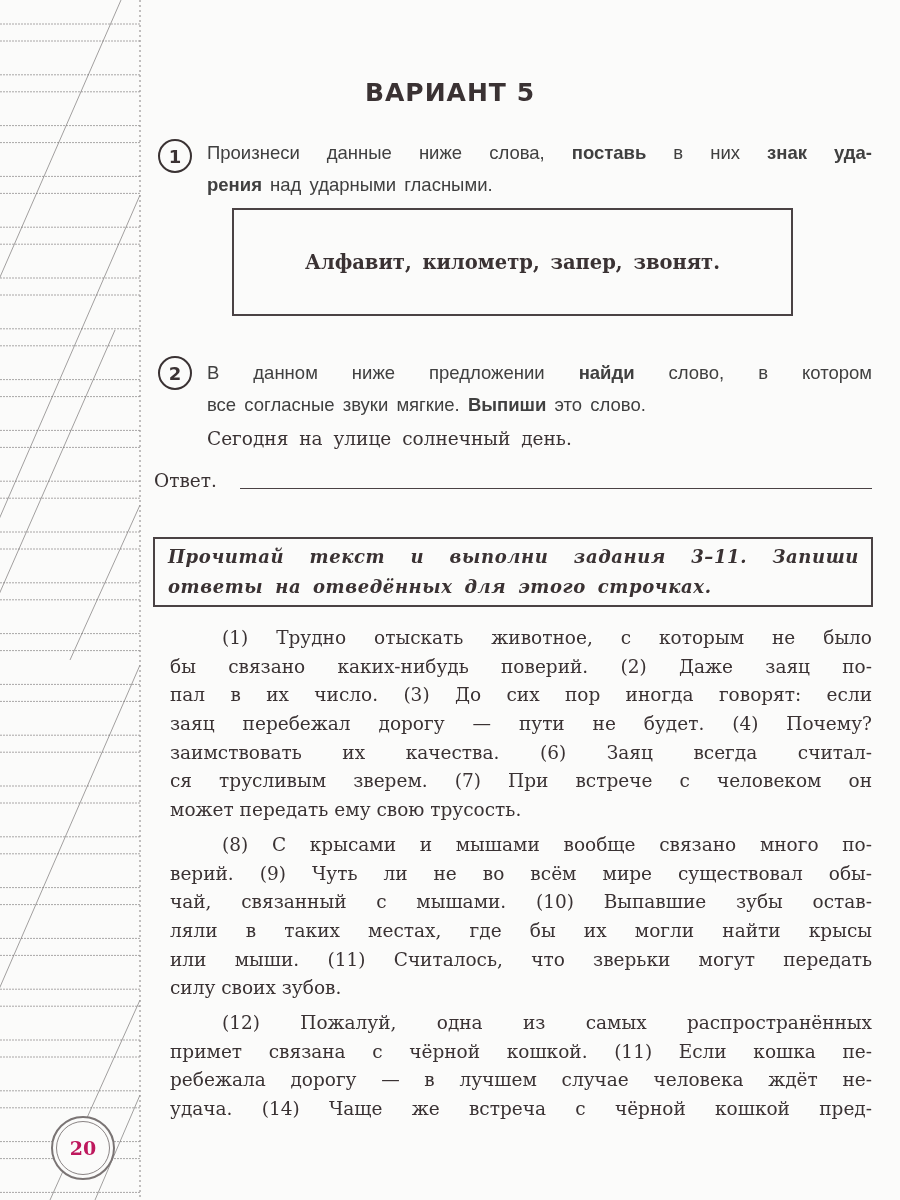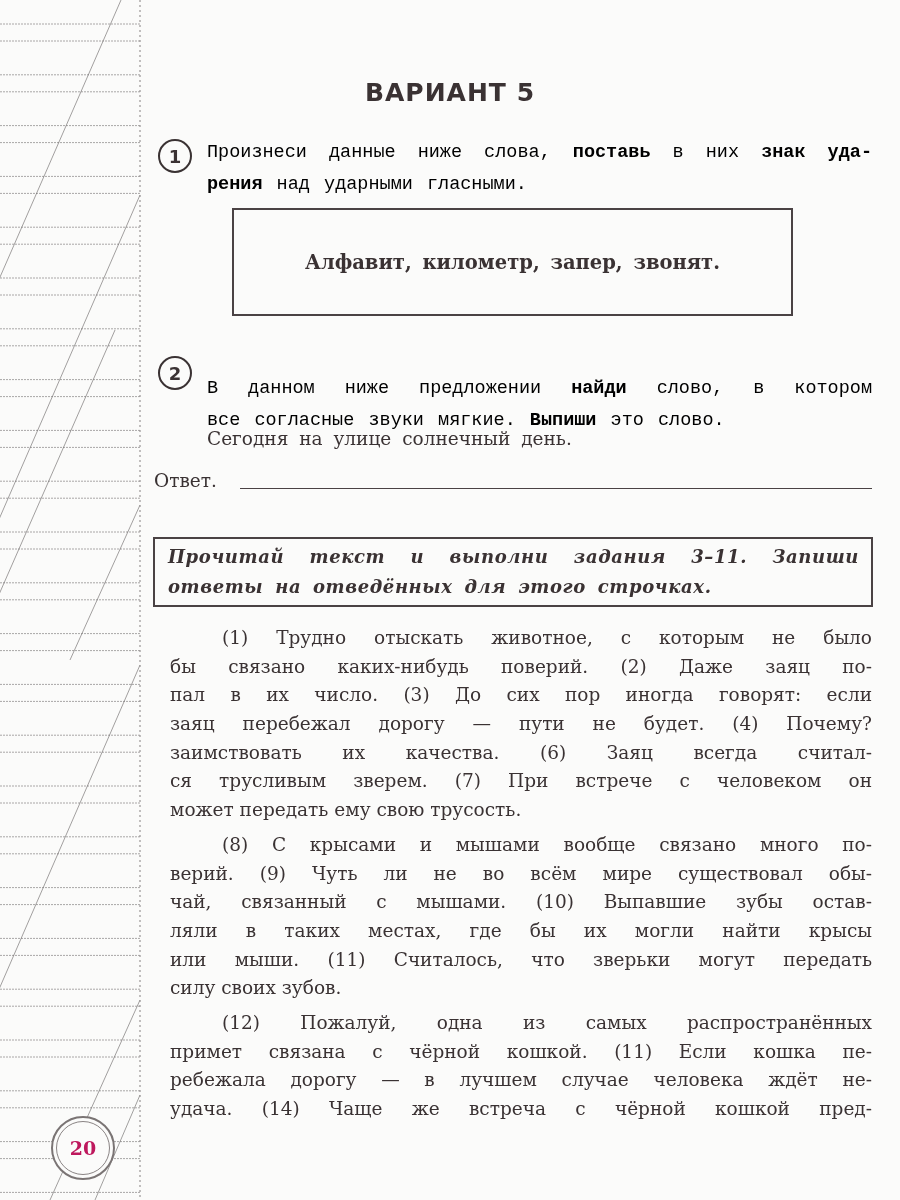--- a/index.html
+++ b/index.html
@@ -24,22 +24,22 @@
     font-family: "DejaVu Sans", sans-serif; font-weight: bold; font-size: 25px; letter-spacing: 1px;
     color: #3a3233;
   }
   .task-num {
     position: absolute; width: 34px; height: 34px; border: 2.5px solid #3a3233; border-radius: 50%;
     box-sizing: border-box; display: flex; align-items: center; justify-content: center;
     font-family: "DejaVu Sans", sans-serif; font-weight: bold; font-size: 18px;
   }
   .task-text {
     position: absolute; left: 207px; width: 665px;
-    font-family: Liberation Mono, monospace; font-size: 18.5px; line-height: 32px;
-    text-align: justify; word-spacing: 3px; color: #000000;
+    font-family: Liberation Sans, sans-serif; font-size: 18.5px; line-height: 32px;
+    text-align: justify; word-spacing: 3px; color: #404040;
   }
   .task-text b { font-weight: bold; }
   .words-box {
     position: absolute; left: 232px; top: 208px; width: 561px; height: 108px;
     border: 2px solid #4a4244; box-sizing: border-box;
     display: flex; align-items: center; justify-content: center;
     font-family: "DejaVu Serif", serif; font-weight: bold; font-size: 19.5px; word-spacing: 4px;
   }
   .sentence {
     position: absolute; left: 207px; top: 428px;
@@ -152,21 +152,21 @@
     <b>рения</b><span> над ударными гласными.</span>
   </div>
 </div>
 <div class="words-box">
   <span>Алфавит, километр, запер, звонят.</span>
 </div>
 
 <div class="task-num" style="left:158px; top:356px;">
   <span>2</span>
 </div>
-<div class="task-text" style="top:373px;">
+<div class="task-text" style="top:357px;">
   <div style="text-align:justify; text-align-last:justify; white-space:nowrap;">
     <span>В данном ниже предложении </span><b>найди</b><span> слово, в котором</span>
   </div>
   <div>
     <span>все согласные звуки мягкие. </span><b>Выпиши</b><span> это слово.</span>
   </div>
 </div>
 <div class="sentence">Сегодня на улице солнечный день.</div>
 <div class="answer-label">Ответ.</div>
 <div class="answer-line"></div>

